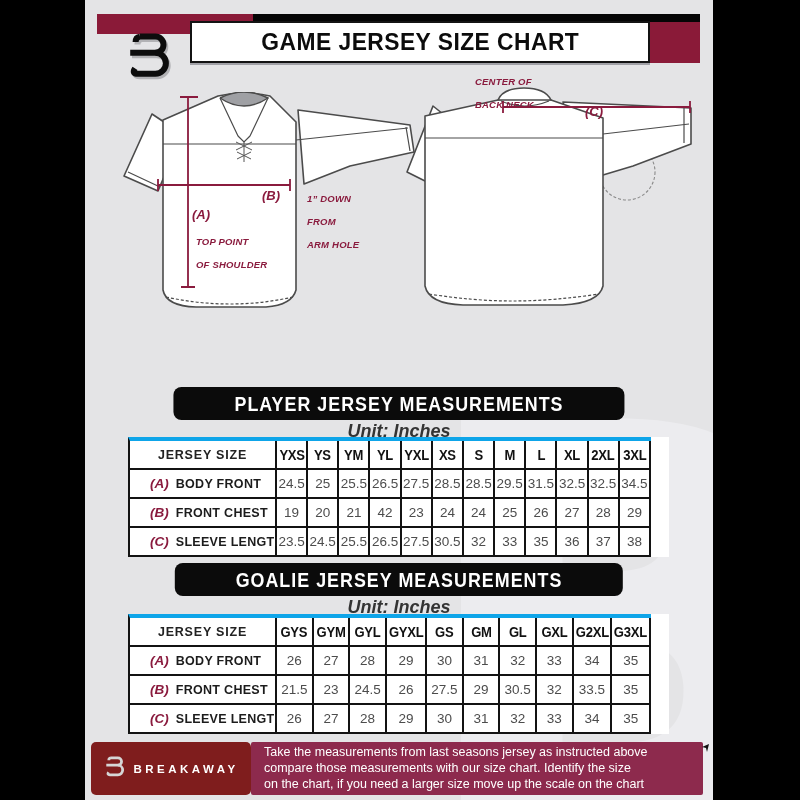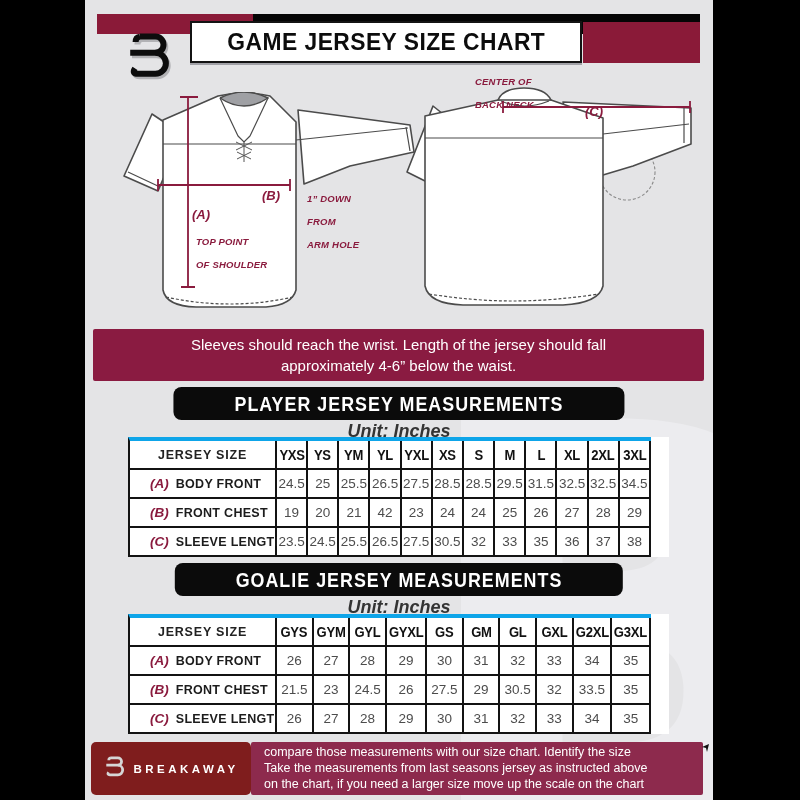--- a/index.html
+++ b/index.html
@@ -6,21 +6,21 @@
   body{width:800px;height:800px;background:#000;position:relative;overflow:hidden;
        font-family:"Liberation Sans", sans-serif;}
   .page{position:absolute;left:85px;top:0;width:628px;height:800px;background:#E4E4E6;overflow:hidden;}
   .page > *{position:absolute;z-index:1;}
   .watermark{z-index:0;right:-110px;bottom:-95px;font-size:540px;font-weight:800;
              color:#ECECEF;line-height:1;font-family:"DejaVu Sans",sans-serif;user-select:none;}
   
   .topbar-maroon{left:12px;top:14px;width:156px;height:20px;background:#8A1A38;}
   .topbar-black{left:168px;top:14px;width:447px;height:20px;background:#050505;}
   .title-maroon{left:498px;top:22px;width:117px;height:41px;background:#8A1A38;}
-  .title-box{left:105px;top:21px;width:392px;height:42px;background:#fff;border:2.5px solid #131313;
+  .title-box{left:105px;top:21px;width:460px;height:42px;background:#fff;border:2.5px solid #131313;
              display:flex;align-items:center;justify-content:center;z-index:2;
              box-shadow:0 2px 0 rgba(80,80,90,.45);box-sizing:border-box;}
   .title-box span{font-size:24px;font-weight:800;color:#0c0c0c;letter-spacing:.5px;
                   transform:scaleX(.95);white-space:nowrap;}
   .logo-svg{left:38px;top:30px;}
   
   .mtag{font-style:italic;font-weight:800;color:#8A1B3E;font-size:13px;}
   .mlabel{font-style:italic;font-weight:700;color:#8A1B3E;font-size:9.5px;line-height:11px;letter-spacing:.2px;}
   .mlabel span{display:block;margin-top:12px;}
   .lbl-backneck{left:390px;top:64px;}
@@ -144,24 +144,20 @@
     <span>1” DOWN</span>
     <span>FROM</span>
     <span>ARM HOLE</span>
   </div>
   <div class="mtag tag-a">(A)</div>
   <div class="mlabel lbl-anote">
     <span>TOP POINT</span>
     <span>OF SHOULDER</span>
   </div>
 
-  <div class="banner">
-    <span>Sleeves should reach the wrist. Length of the jersey should fall</span><br>
-    <span>approximately 4-6” below the waist.</span>
-  </div>
 
   <div class="secbox sec-player">
     <span>PLAYER JERSEY MEASUREMENTS</span>
   </div>
   <div class="unit unit-player">Unit: Inches</div>
   <div class="tablebox tb-player">
     <div class="grid" style="grid-template-columns: 147px repeat(12, 1fr);">
         <div class="cell hcell lhead">JERSEY SIZE</div>
         <div class="cell hcell">
           <span class="cond">YXS</span>
@@ -335,22 +331,22 @@
   <div class="fblack">
     <svg width="22" height="27" viewBox="0 0 80 98">
       <g fill="none" stroke="#d6d6d6" stroke-width="10">
         <path d="M28,10 q-7,1 -7,9 M28,10 h26 a13,13 0 0 1 0,27 h-42"></path>
         <path d="M54,37 a17,17 0 0 1 0,35 h-29 q-11,0 -5,-9"></path>
       </g>
     </svg>
     <span class="fbrand">BREAKAWAY</span>
   </div>
   <div class="fmaroon">
+    <span>Take the measurements from last seasons jersey as instructed above</span>
     <span>compare those measurements  with our size chart. Identify the size</span>
-    <span>Take the measurements from last seasons jersey as instructed above</span>
     <span>on the chart, if you need a larger size move up the scale on the chart</span>
   </div>
 
   <svg class="cursor" width="9" height="9" viewBox="0 0 9 9">
     <path d="M8,1 L1,4 L5,5 L6,9 Z" fill="#111"></path>
   </svg>
 
 </div>
 
 </body></html>

